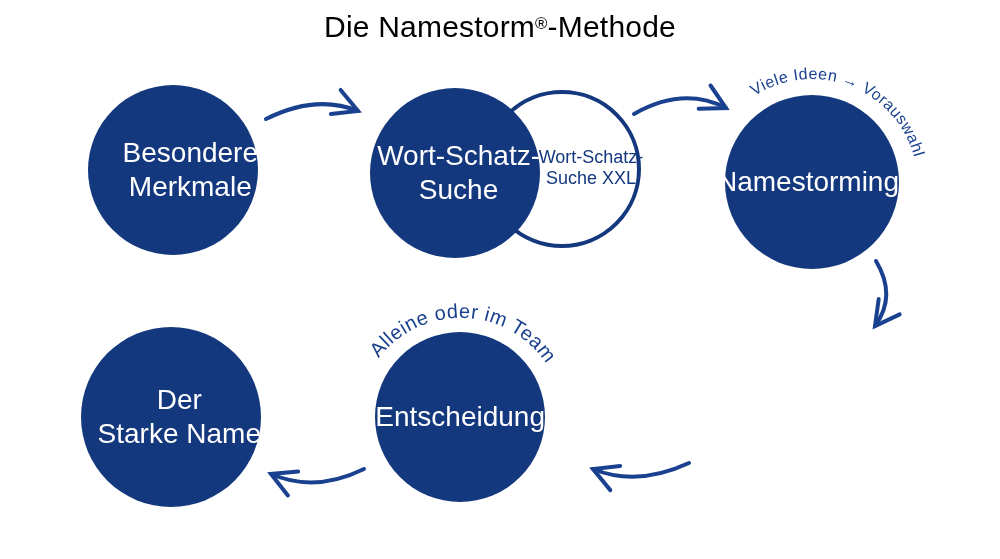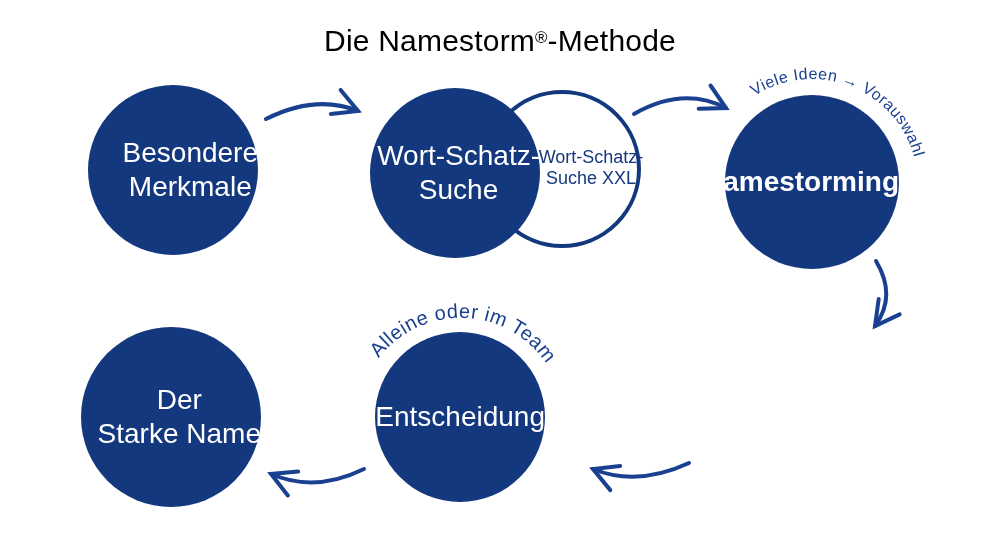--- a/index.html
+++ b/index.html
@@ -6,21 +6,21 @@
   .canvas {
     position: relative;
     width: 1000px;
     height: 559px;
     background: #ffffff;
     font-family: "Liberation Sans", sans-serif;
     overflow: hidden;
   }
   .title {
     position: absolute;
-    top: 24px;
+    top: 10px;
     left: 0;
     width: 1000px;
     margin: 0;
     text-align: center;
     font-size: 30px;
     font-weight: 400;
     color: #000000;
     letter-spacing: 0.2px;
   }
   .title sup {
@@ -93,21 +93,21 @@
   <div class="node" style="left:88px;  top:85px;  width:170px; height:170px;">
     <span>Besondere
 Merkmale</span>
   </div>
 
   <div class="node" style="left:370px; top:88px;  width:170px; height:170px;">
     <span>Wort-Schatz-
 Suche</span>
   </div>
 
-  <div class="node" style="left:725px; top:95px;  width:174px; height:174px;font-weight:bold;">
+  <div class="node" style="left:725px; top:95px;  width:174px; height:174px;">
     <span>Namestorming</span>
   </div>
 
 
   <div class="node" style="left:375px; top:332px; width:170px; height:170px;">
     <span>Entscheidung</span>
   </div>
 
   <div class="node" style="left:81px;  top:327px; width:180px; height:180px;">
     <span>Der

